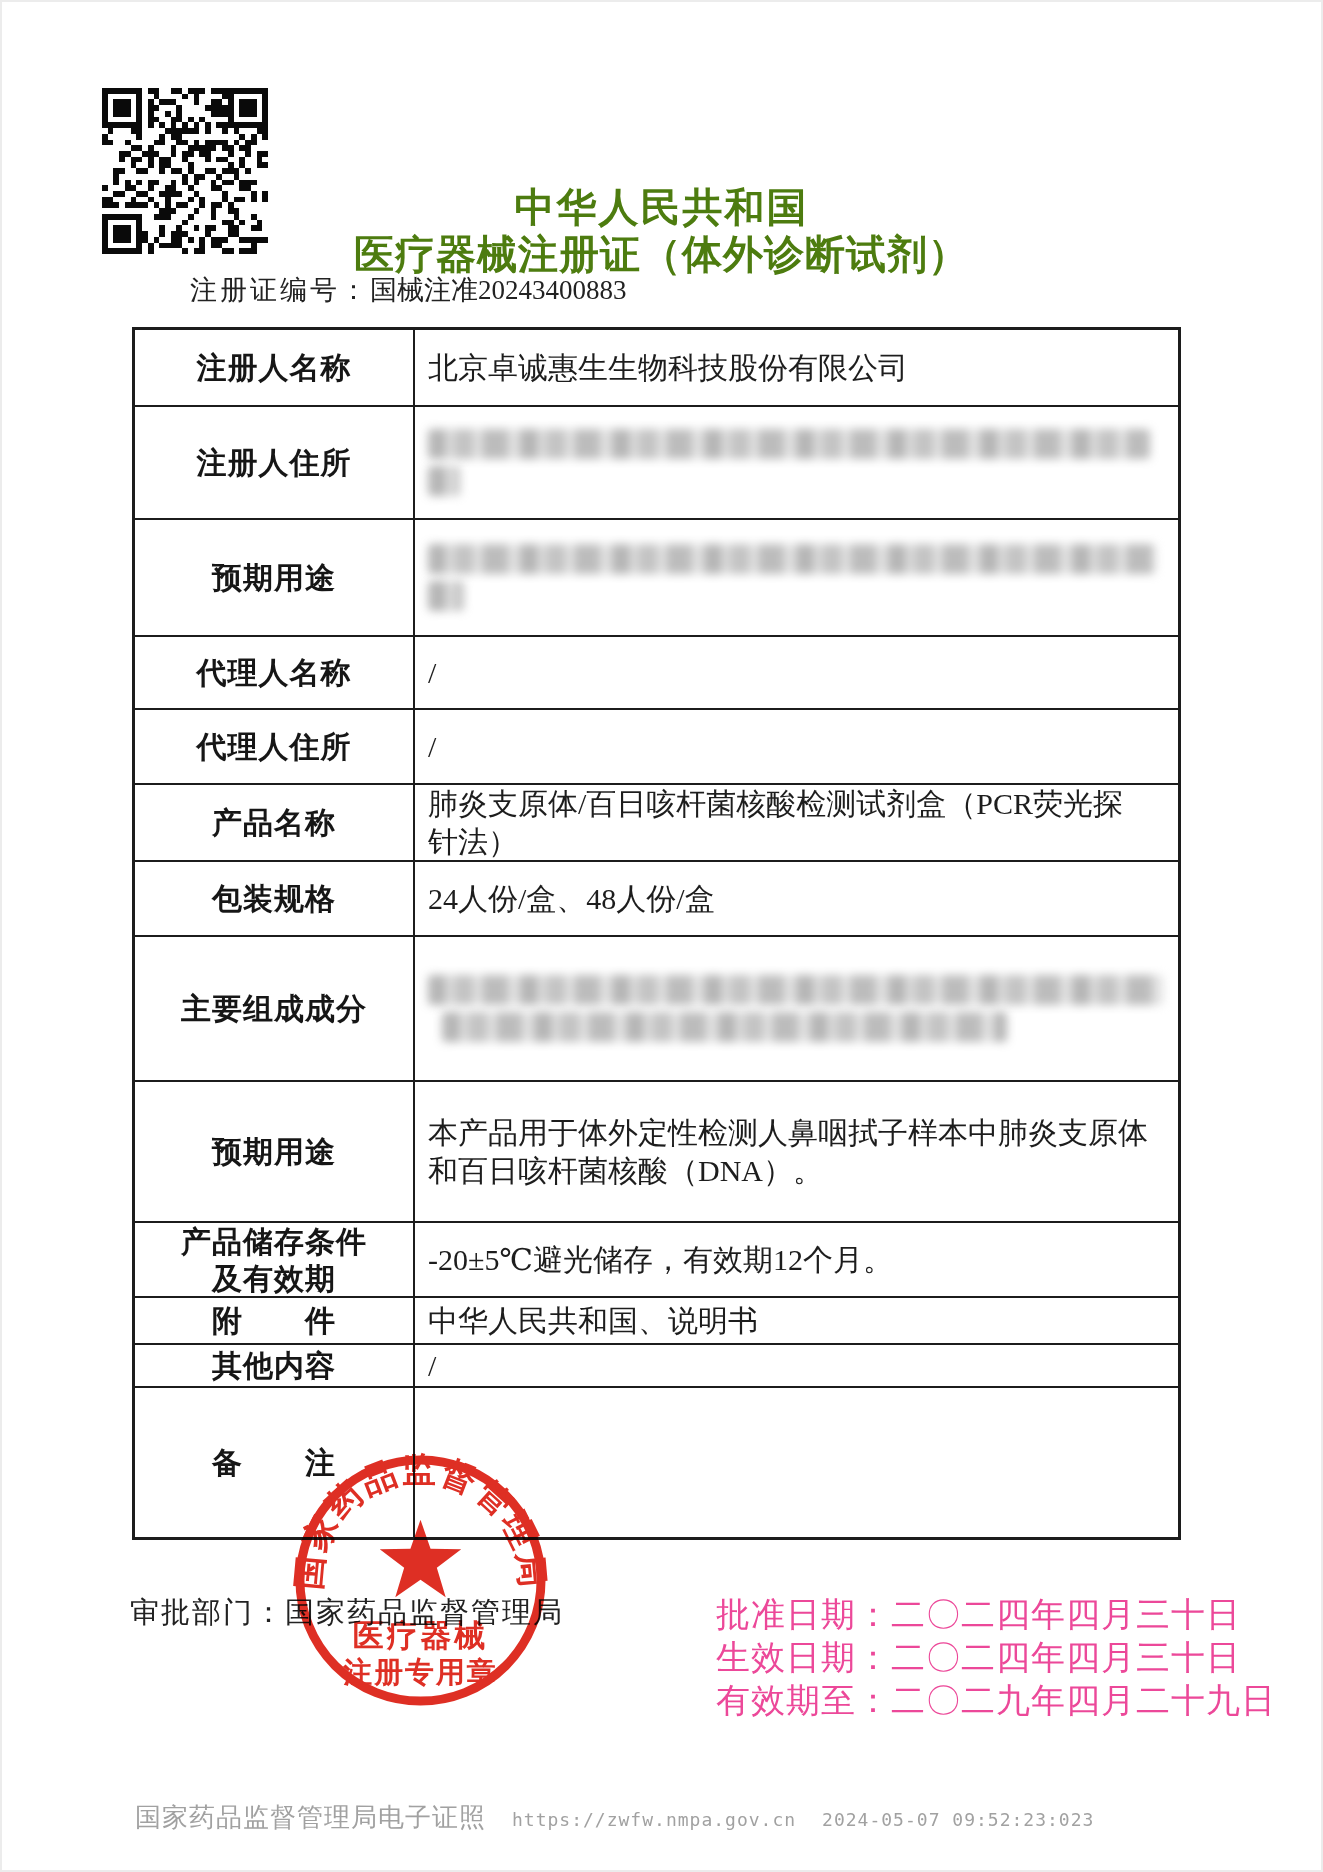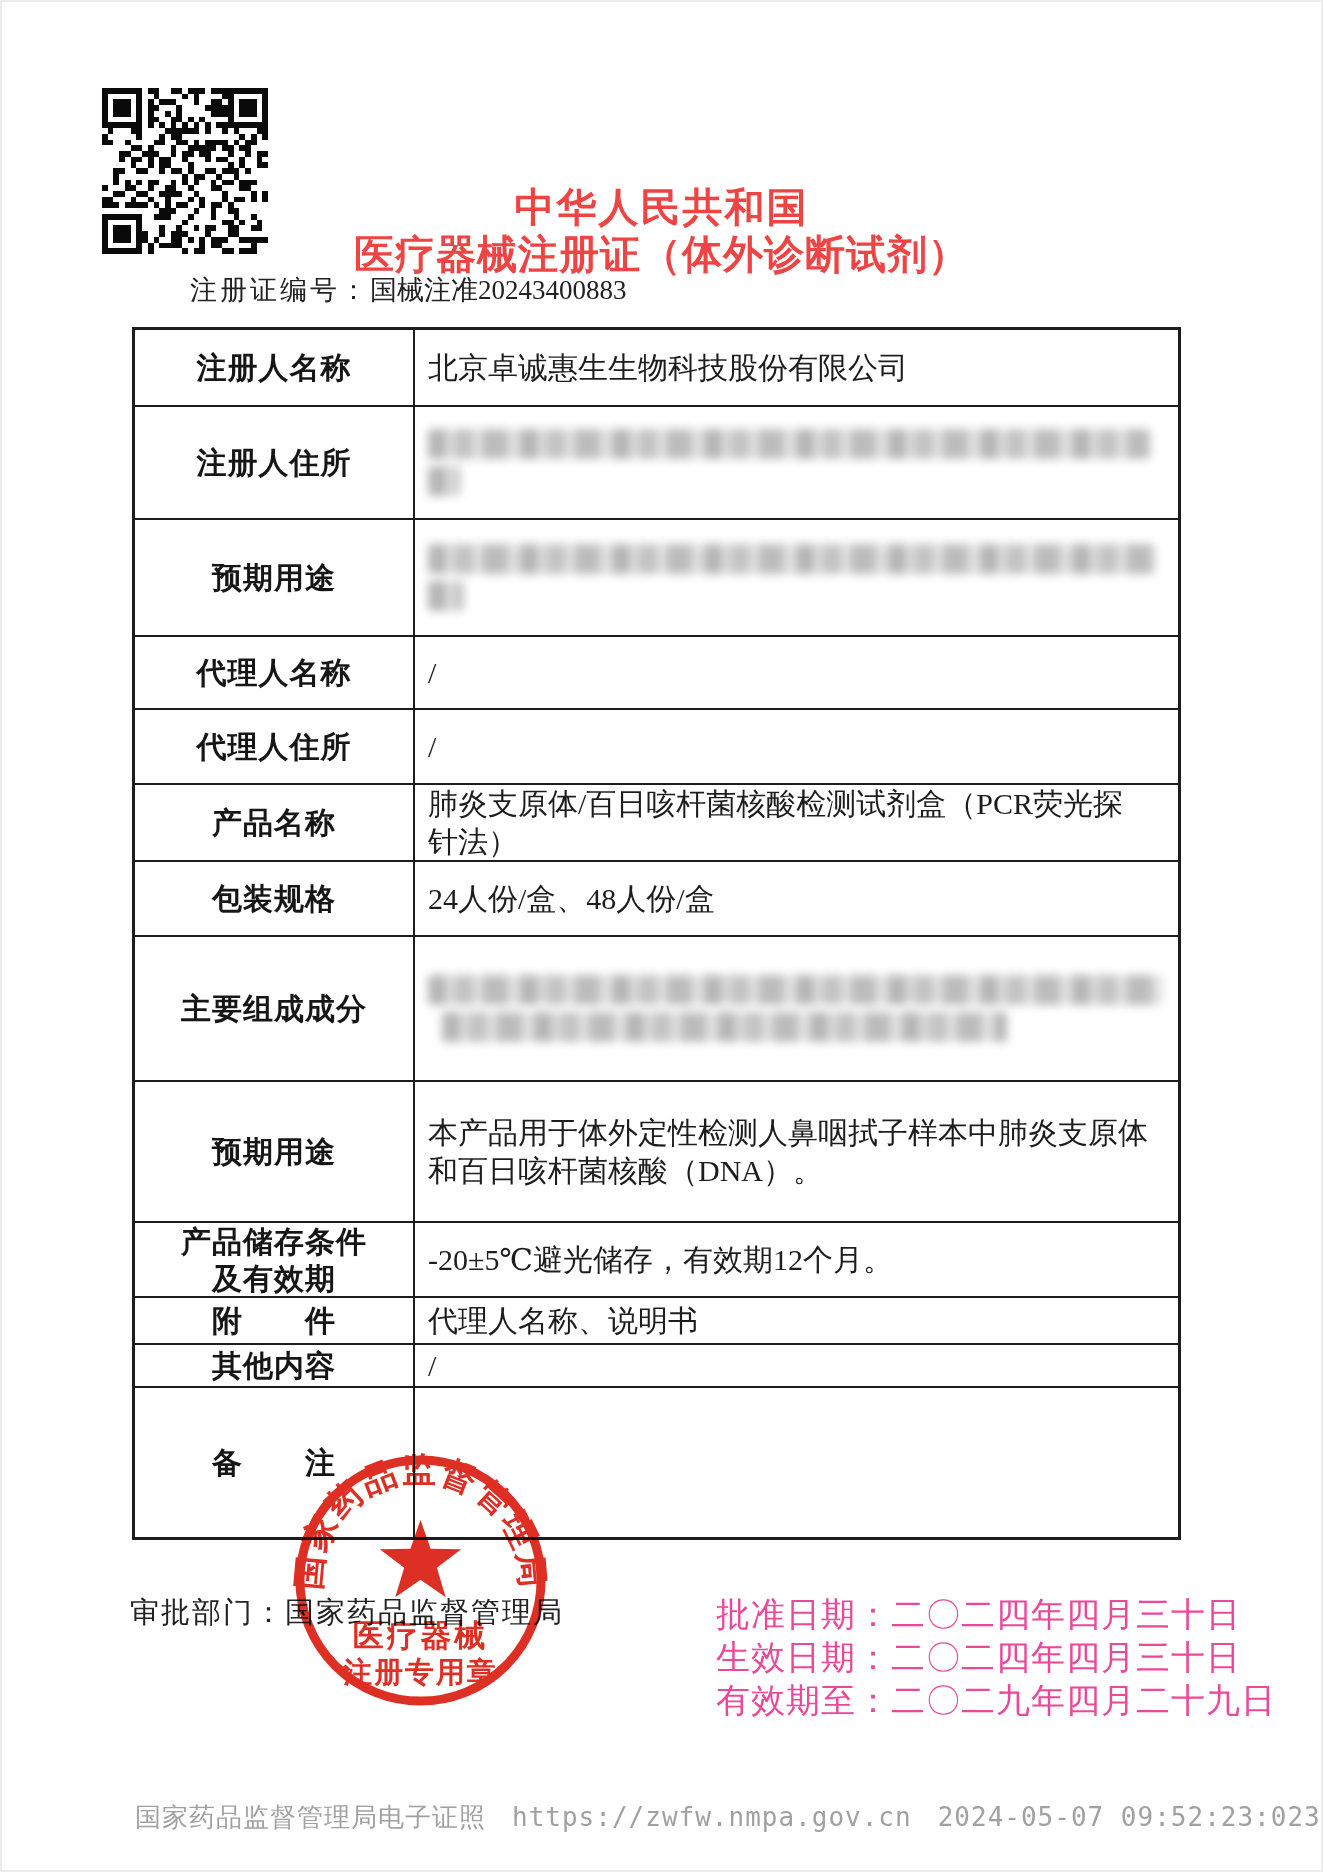--- a/index.html
+++ b/index.html
@@ -13,21 +13,21 @@
     color:#1b1b1b;
     font-family:"Liberation Serif","DejaVu Serif",serif;
   }
   
   .qr{position:absolute;left:102px;top:88px;width:166px;height:166px;}
   
   .title{
     position:absolute;left:0;top:184px;width:100%;
     text-align:center;
     font-family:"Liberation Sans","DejaVu Sans",sans-serif;
-    font-weight:700;font-size:40px;line-height:47px;color:#ef4444;
+    font-weight:700;font-size:40px;line-height:47px;color:#4d7c0f;
   }
   .title .t1{letter-spacing:2px;}
   .title .t2{letter-spacing:1px;}
   
   .regno{
     position:absolute;left:190px;top:272px;
     font-size:27px;color:#222;
   }
   .regno .lab{letter-spacing:3px;}
   
@@ -84,21 +84,21 @@
     position:absolute;left:291px;top:1451px;width:259px;height:259px;
     mix-blend-mode:multiply;opacity:.95;
   }
   
   .footer{
     position:absolute;left:135px;top:1800px;
     display:flex;align-items:baseline;gap:26px;
     color:#a1a1a1;
   }
   .footer .cn{font-size:26px;letter-spacing:1px;font-family:"Liberation Serif","DejaVu Serif",serif;}
-  .footer .mono{font-family:"DejaVu Sans Mono","Liberation Mono",monospace;font-size:26px;letter-spacing:1px;}
+  .footer .mono{font-family:"DejaVu Sans Mono","Liberation Mono",monospace;font-size:18px;letter-spacing:1px;}
 </style>
 </head>
 <body>
 
 <div class="page">
 
   <svg id="qr" class="qr" viewBox="0 0 29 29" shape-rendering="crispEdges">
       <rect x="0" y="0" width="1" height="1" fill="#0a0a0a"></rect>
       <rect x="1" y="0" width="1" height="1" fill="#0a0a0a"></rect>
       <rect x="2" y="0" width="1" height="1" fill="#0a0a0a"></rect>
@@ -556,21 +556,21 @@
       <div class="vcell">本产品用于体外定性检测人鼻咽拭子样本中肺炎支原体和百日咳杆菌核酸（DNA）。</div>
     </div>
 
     <div class="trow r9">
       <div class="lcell">产品储存条件及有效期</div>
       <div class="vcell">-20±5℃避光储存，有效期12个月。</div>
     </div>
 
     <div class="trow r10">
       <div class="lcell">附　　件</div>
-      <div class="vcell">代理人名称、说明书</div>
+      <div class="vcell">中华人民共和国、说明书</div>
     </div>
 
     <div class="trow r11">
       <div class="lcell">其他内容</div>
       <div class="vcell">/</div>
     </div>
 
     <div class="trow r12">
       <div class="lcell">备　　注</div>
       <div class="vcell"></div>

